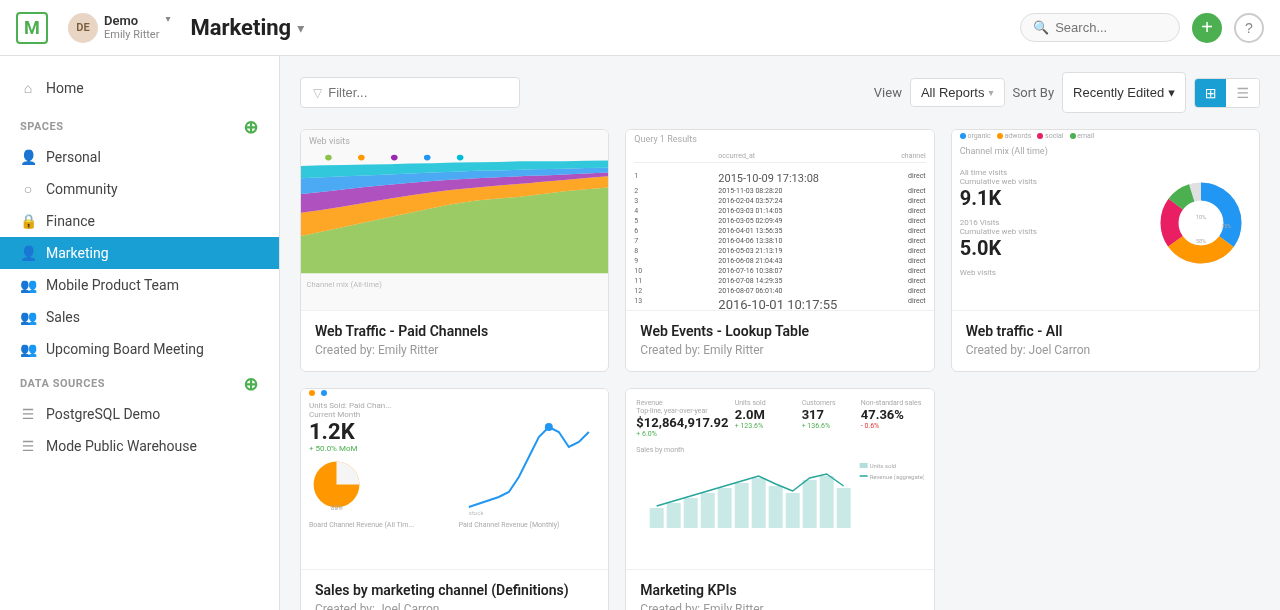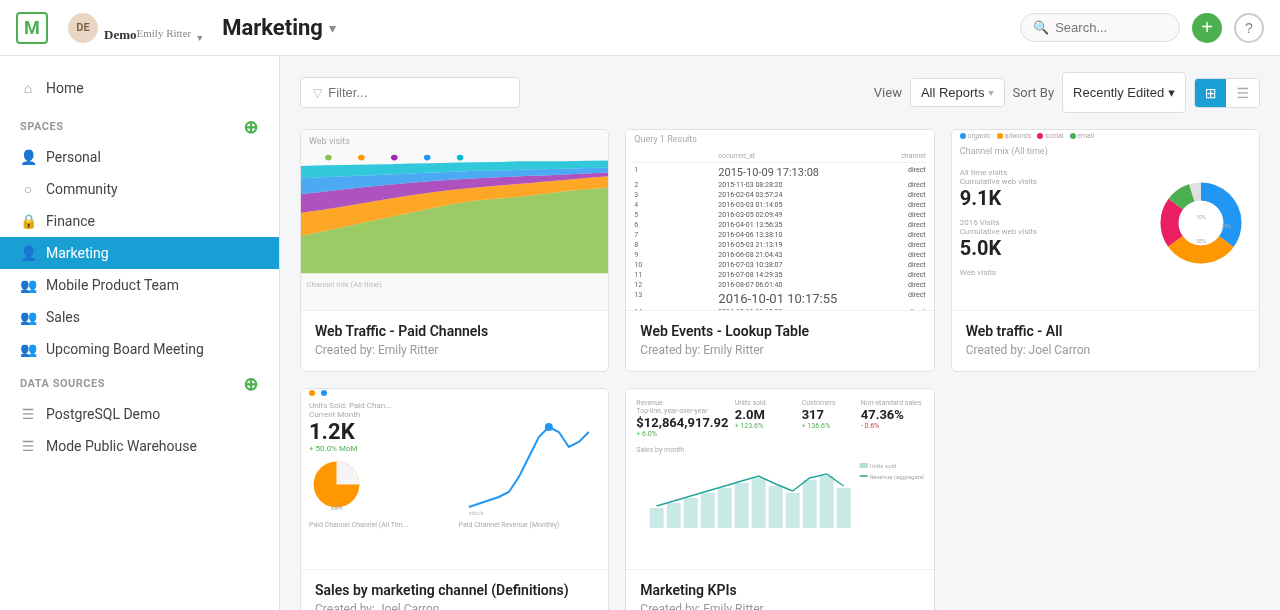--- a/index.html
+++ b/index.html
@@ -8,27 +8,27 @@
     
     .topnav {
       display: flex; align-items: center; background: #fff; border-bottom: 1px solid #e0e0e0;
       height: 56px; padding: 0 16px; gap: 12px; position: fixed; top: 0; left: 0; right: 0; z-index: 100;
     }
     .logo-m {
       width: 32px; height: 32px; background: #fff; border: 2px solid #4caf50; border-radius: 4px;
       display: flex; align-items: center; justify-content: center; font-weight: bold; color: #4caf50; font-size: 18px; flex-shrink: 0;
     }
     .user-area {
-      display: flex; align-items: flex-end; gap: 6px; cursor: pointer; padding: 4px 8px; border-radius: 4px;
+      display: flex; align-items: flex-start; gap: 6px; cursor: pointer; padding: 4px 8px; border-radius: 4px;
     }
     .user-avatar {
       width: 30px; height: 30px; border-radius: 50%; background: #e8d5c4; display: flex; align-items: center;
       justify-content: center; font-size: 11px; font-weight: 600; color: #7a5c3e;
     }
-    .user-info { display: flex; flex-direction: row; font-family: Liberation Serif, serif; }
+    .user-info { display: flex; flex-direction: column; }
     .user-name { font-size: 13px; font-weight: 600; line-height: 1.2; }
     .user-email { font-size: 11px; color: #888; }
     .chevron-down { font-size: 10px; color: #888; }
     .page-title-area {
       flex: 1; display: flex; align-items: center; gap: 6px;
     }
     .page-title {
       font-size: 22px; font-weight: 700; color: #222;
     }
     .title-chevron { font-size: 14px; color: #888; cursor: pointer; }
@@ -112,21 +112,21 @@
     }
     .report-thumbnail {
       height: 180px; background: #f9f9f9; overflow: hidden; position: relative;
     }
     .report-info { padding: 12px 14px 14px; border-top: 1px solid #f0f0f0; }
     .report-title { font-size: 14px; font-weight: 600; color: #222; margin-bottom: 4px; }
     .report-creator { font-size: 12px; color: #999; }
 
     
     .table-chart { padding: 6px; overflow: hidden; }
-    .table-chart .tc-header { display: flex; gap: 4px; font-size: 7px; color: #aaa; border-bottom: 1px solid #eee; padding-bottom: 2px; margin-bottom: 2px; }
+    .table-chart .tc-header { display: flex; gap: 4px; font-size: 7px; color: #aaa; border-bottom: 1px solid #eee; padding-bottom: 2px; margin-bottom: 8px; }
     .table-chart .tc-row { display: flex; gap: 4px; font-size: 7px; color: #555; padding: 1px 0; }
     .tc-col1 { width: 80px; flex-shrink: 0; }
     .tc-col2 { flex: 1; }
     .tc-col3 { width: 50px; flex-shrink: 0; text-align: right; }
   </style>
 </head>
 <body>
 
 <nav class="topnav">
   <div class="logo-m">M</div>
@@ -322,21 +322,21 @@
                 <span class="tc-col2" style="font-size:7px;color:#555;">2016-05-03 21:13:19</span>
                 <span class="tc-col3" style="font-size:7px;color:#555;">direct</span>
               </div>
             <div class="tc-row">
                 <span class="tc-col1" style="font-size:7px;color:#666;">9</span>
                 <span class="tc-col2" style="font-size:7px;color:#555;">2016-06-08 21:04:43</span>
                 <span class="tc-col3" style="font-size:7px;color:#555;">direct</span>
               </div>
             <div class="tc-row">
                 <span class="tc-col1" style="font-size:7px;color:#666;">10</span>
-                <span class="tc-col2" style="font-size:7px;color:#555;">2016-07-03 10:38:07</span>
+                <span class="tc-col2" style="font-size:7px;color:#555;">2016-07-16 10:38:07</span>
                 <span class="tc-col3" style="font-size:7px;color:#555;">direct</span>
               </div>
             <div class="tc-row">
                 <span class="tc-col1" style="font-size:7px;color:#666;">11</span>
                 <span class="tc-col2" style="font-size:7px;color:#555;">2016-07-08 14:29:35</span>
                 <span class="tc-col3" style="font-size:7px;color:#555;">direct</span>
               </div>
             <div class="tc-row">
                 <span class="tc-col1" style="font-size:7px;color:#666;">12</span>
                 <span class="tc-col2" style="font-size:7px;color:#555;">2016-08-07 06:01:40</span>
@@ -441,21 +441,21 @@
 
             <div style="flex:1;display:flex;align-items:flex-end;">
               <svg viewBox="0 0 120 100" width="100%" height="100px">
                 <polyline points="0,90 15,85 30,80 40,75 50,60 60,40 70,20 80,10 90,15 100,30 110,25 120,15" fill="none" stroke="#2196f3" stroke-width="2"></polyline>
                 <circle cx="80" cy="10" r="4" fill="#2196f3"></circle>
                 <text x="0" y="98" font-size="6" fill="#bbb">stock</text>
               </svg>
             </div>
           </div>
           <div style="display:flex;padding:4px 8px 2px;gap:8px;">
-            <div style="font-size:7px;color:#aaa;flex:1;">Paid Channel Channel (All Tim...</div>
+            <div style="font-size:7px;color:#aaa;flex:1;">Board Channel Revenue (All Tim...</div>
             <div style="font-size:7px;color:#aaa;flex:1;">Paid Channel Revenue (Monthly)</div>
           </div>
         </div>
         <div class="report-info">
           <div class="report-title">Sales by marketing channel (Definitions)</div>
           <div class="report-creator">Created by: Joel Carron</div>
         </div>
       </div>
 
       <div class="report-card">

